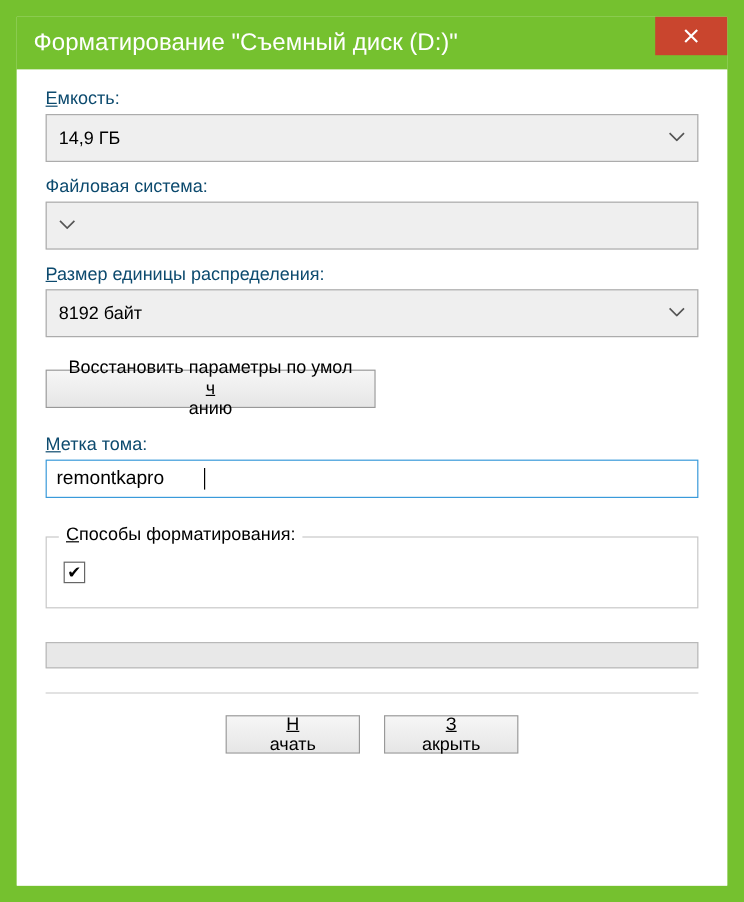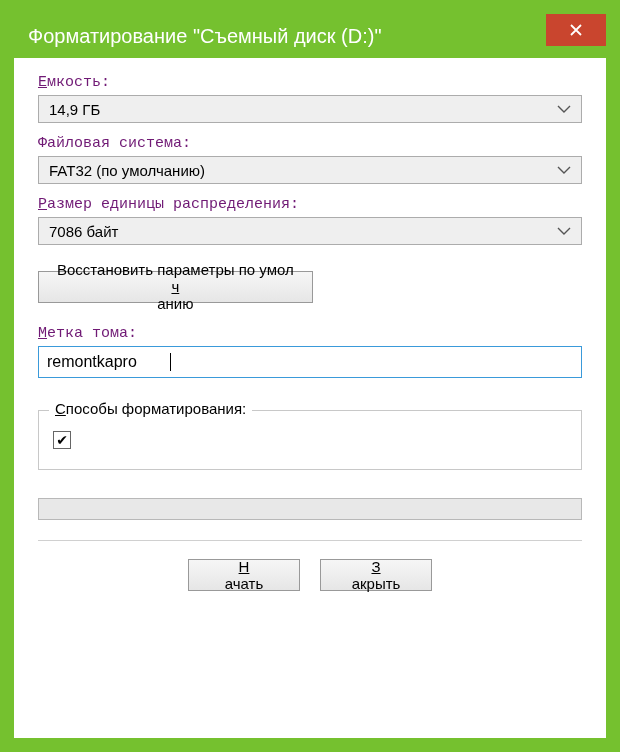--- a/index.html
+++ b/index.html
@@ -38,29 +38,28 @@
   }
   .body {
     flex: 1;
     padding: 16px 24px 18px 24px;
     display: flex; flex-direction: column;
     background: #fff;
   }
   .field { margin-bottom: 12px; }
   .label {
     font-size: 15px;
-    color: #701a75;
+    color: #0c4a6e;
     margin-bottom: 4px;
     display: block;
-    font-family: Liberation Mono, monospace;
   }
   .underline { text-decoration: underline; text-decoration-thickness: 1px; }
   .select {
     width: 100%;
-    height: 28px;
+    height: 40px;
     border: 1px solid #acacac;
     background: #efefef;
     padding: 0 10px;
     font-size: 15px;
     display: flex; align-items: center; justify-content: space-between;
     cursor: pointer;
   }
   .select .chev {
     font-size: 11px;
     color: #555;
@@ -162,35 +161,34 @@
           <svg width="14" height="8" viewBox="0 0 14 8">
               <path d="M1 1 L7 7 L13 1" stroke="#555" stroke-width="1.4" fill="none"></path>
             </svg>
         </span>
       </div>
     </div>
 
     <div class="field">
       <span class="label">Файловая система:</span>
       <div class="select">
-        <span>FAT32 (по умолчанию)</span>
         <span class="chev">
           <svg width="14" height="8" viewBox="0 0 14 8">
               <path d="M1 1 L7 7 L13 1" stroke="#555" stroke-width="1.4" fill="none"></path>
             </svg>
         </span>
       </div>
     </div>
 
     <div class="field">
       <span class="label">
         <span class="underline">Р</span><span>азмер единицы распределения:</span>
       </span>
       <div class="select">
-        <span>7086 байт</span>
+        <span>8192 байт</span>
         <span class="chev">
           <svg width="14" height="8" viewBox="0 0 14 8">
               <path d="M1 1 L7 7 L13 1" stroke="#555" stroke-width="1.4" fill="none"></path>
             </svg>
         </span>
       </div>
     </div>
 
     <div class="restore-row">
       <div class="btn">

